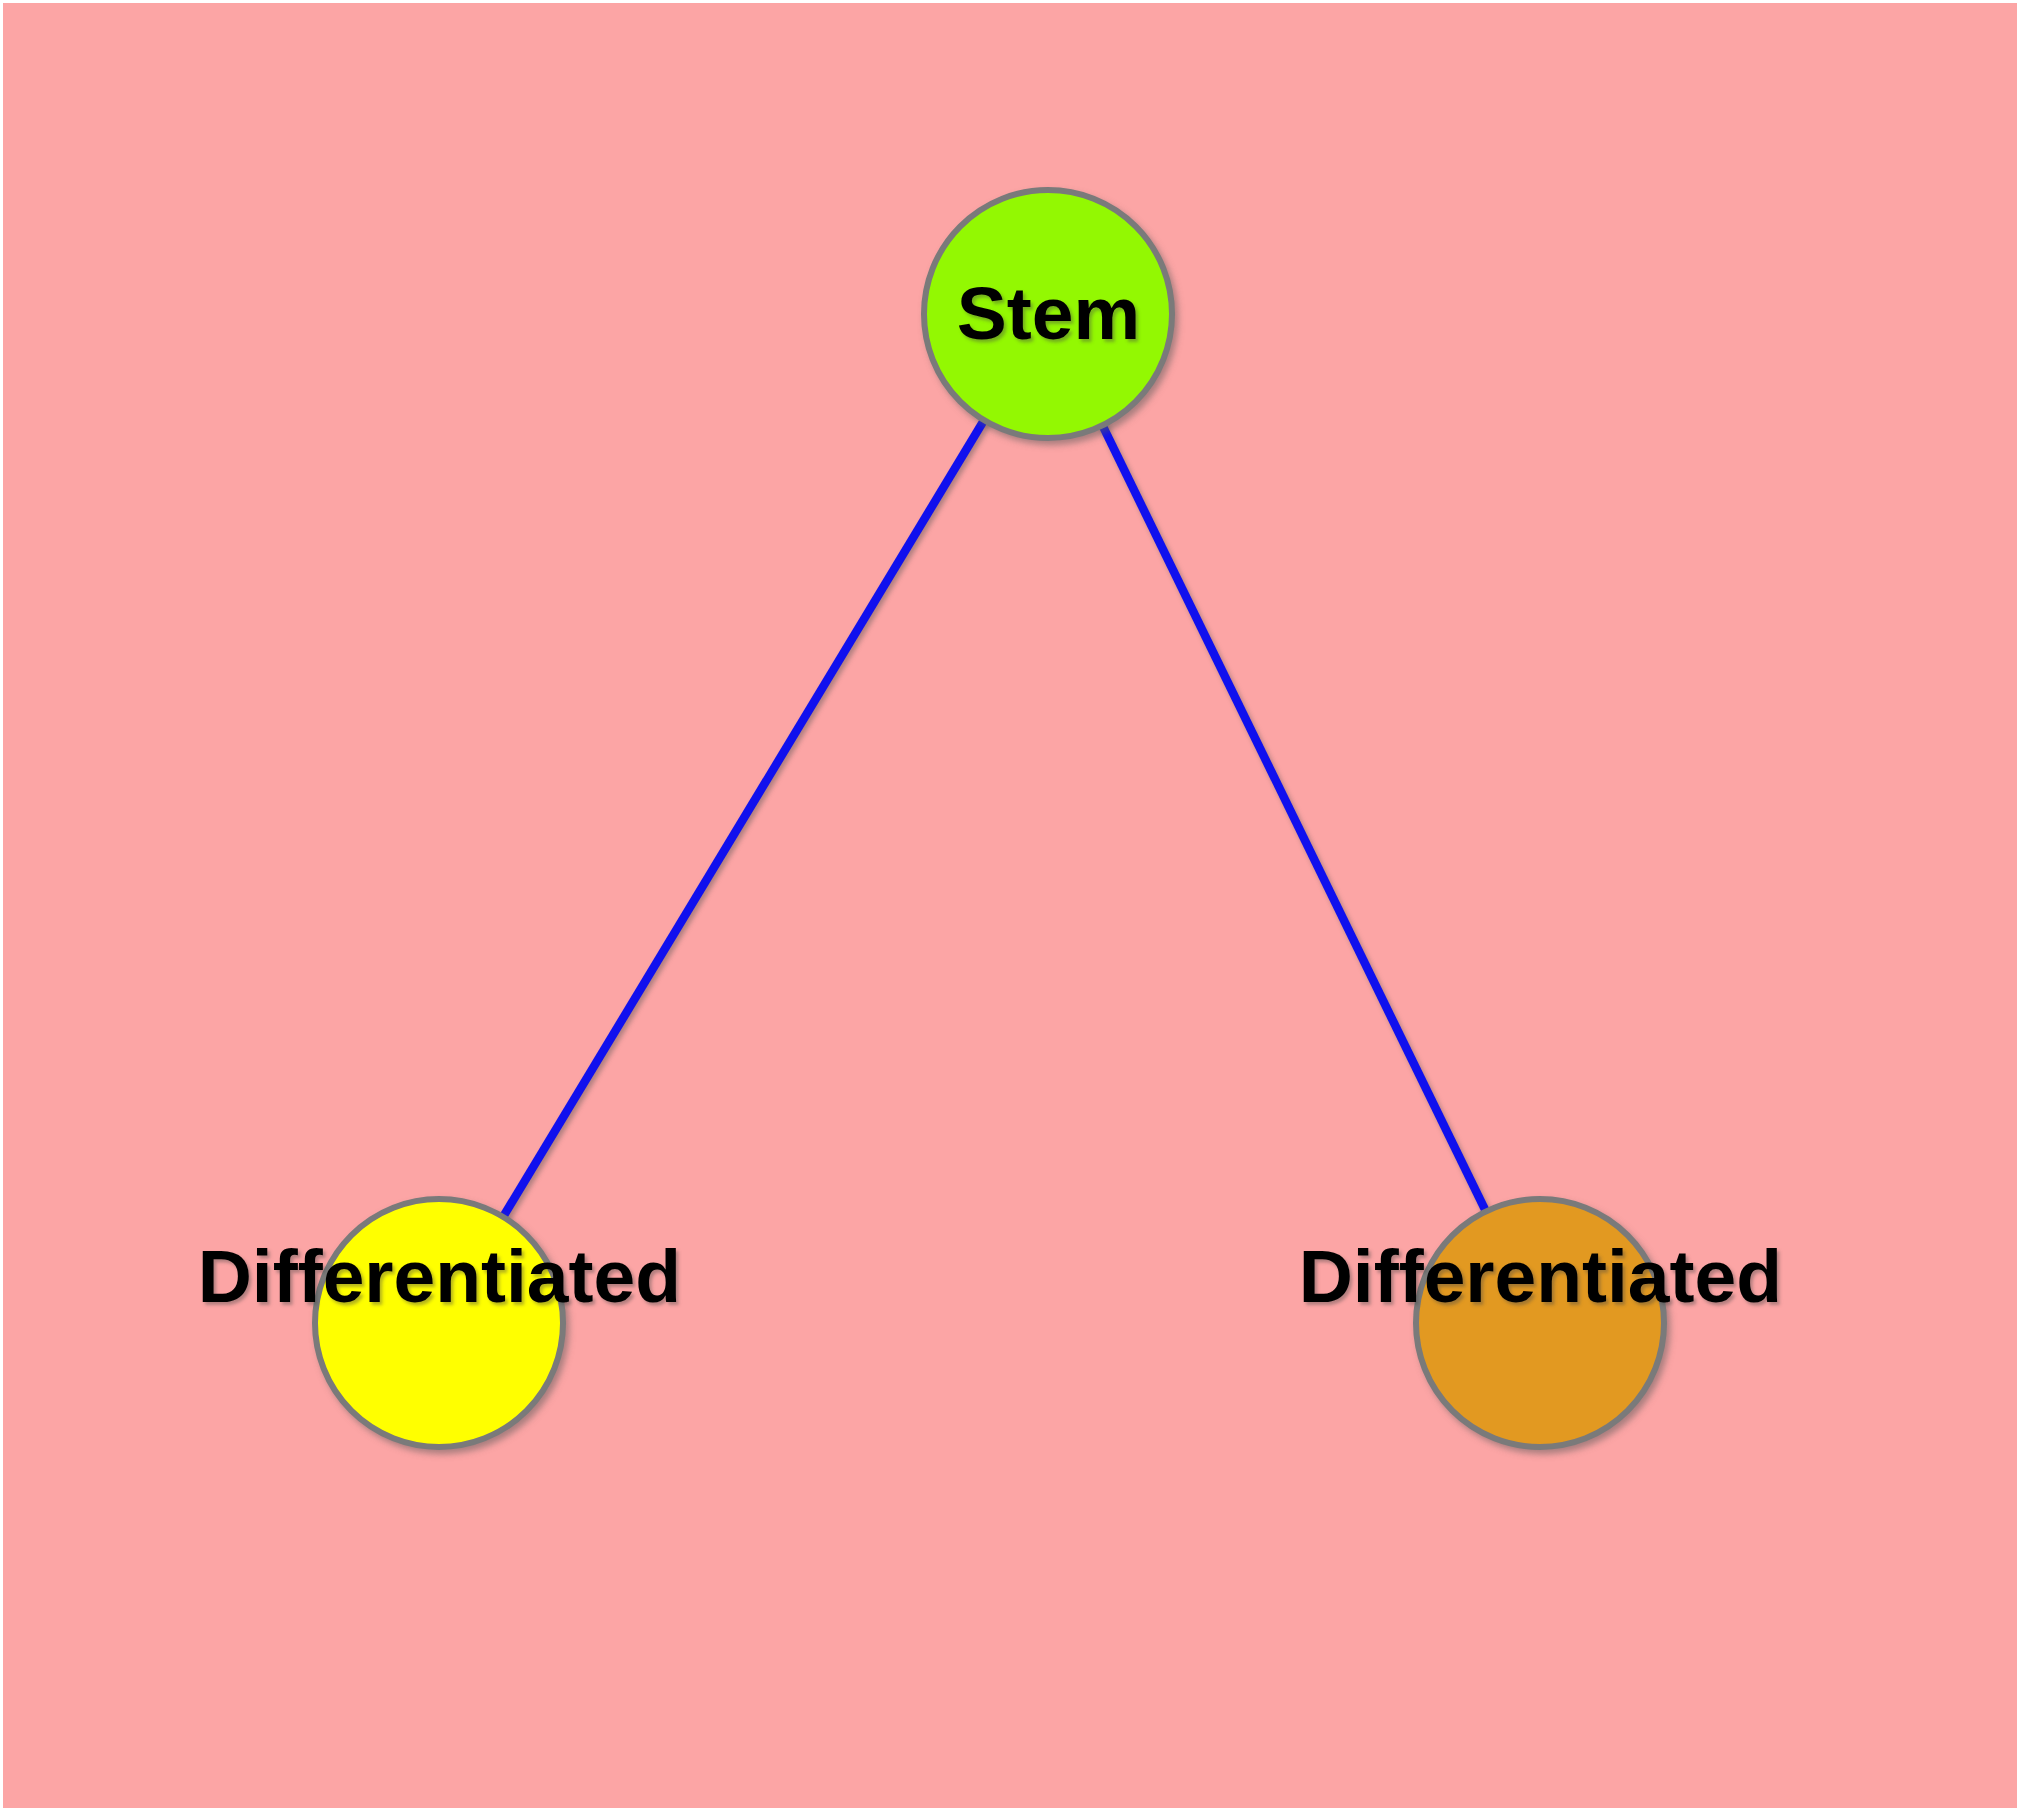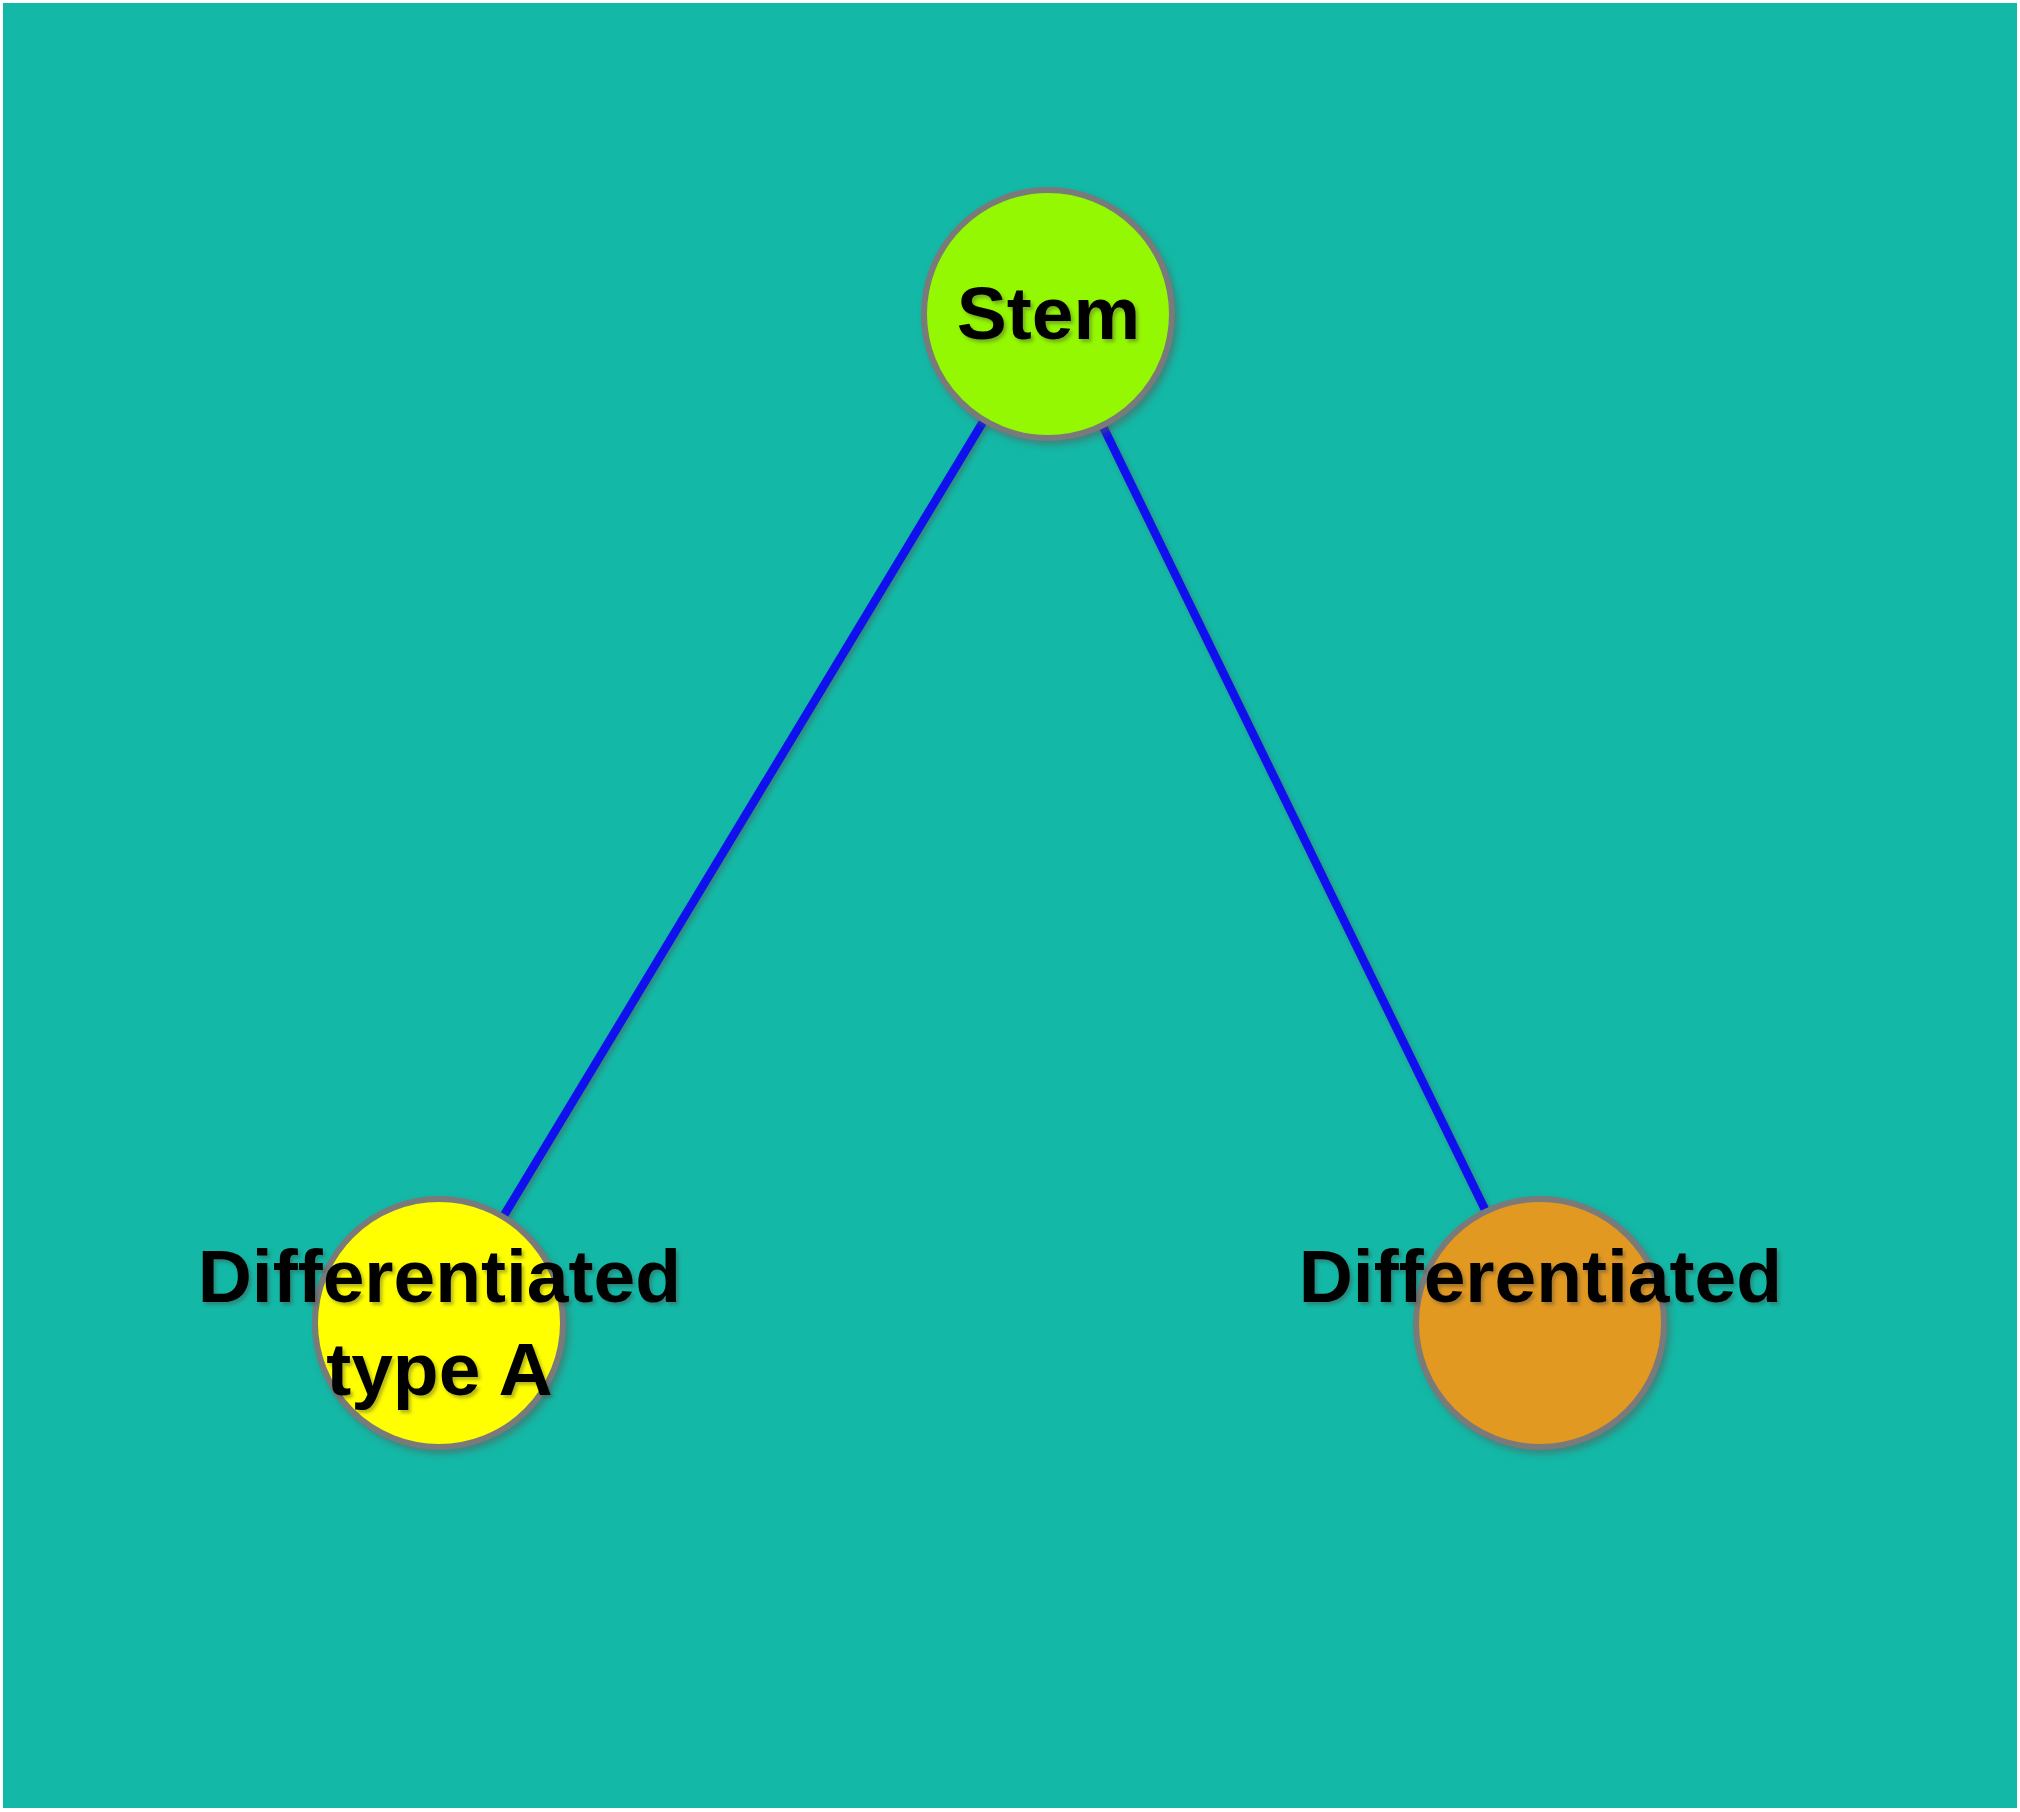--- a/index.html
+++ b/index.html
@@ -48,40 +48,39 @@
     pointer-events: none;
   }
   .label-stem   { left: 706px;  top: 264px; }
   .label-type-a { left: 97px;  top: 1227px; }
   .label-type-b { left: 1198px; top: 1227px; }
 </style>
 </head>
 <body>
 
 <div class="page">
-  <div class="canvas" style="background-color: #14b8a6;">
+  <div class="canvas" style="background-color: #fca5a5;">
 
     <svg class="edges-layer" viewBox="0 0 2376 2130" xmlns="http://www.w3.org/2000/svg">
       <line class="edge" x1="1233" y1="367" x2="514" y2="1558" style="stroke: rgb(16, 16, 238);"></line>
       <line class="edge" x1="1233" y1="367" x2="1814" y2="1558" style="stroke: rgb(16, 16, 238);"></line>
     </svg>
 
     <div class="node node-stem" style="background-color: rgb(147, 248, 2); border-color: rgb(122, 122, 122);"></div>
 
     <div class="node node-type-a" style="background-color: rgb(255, 255, 0); border-color: rgb(122, 122, 122);"></div>
 
     <div class="node node-type-b" style="background-color: rgb(226, 153, 33); border-color: rgb(122, 122, 122);"></div>
 
     <div class="node-label label-stem">
       <div>Stem</div>
     </div>
 
     <div class="node-label label-type-a">
       <div>Differentiated</div>
-      <div>type A</div>
     </div>
 
     <div class="node-label label-type-b">
       <div>Differentiated</div>
     </div>
 
   </div>
 </div>
 
 

